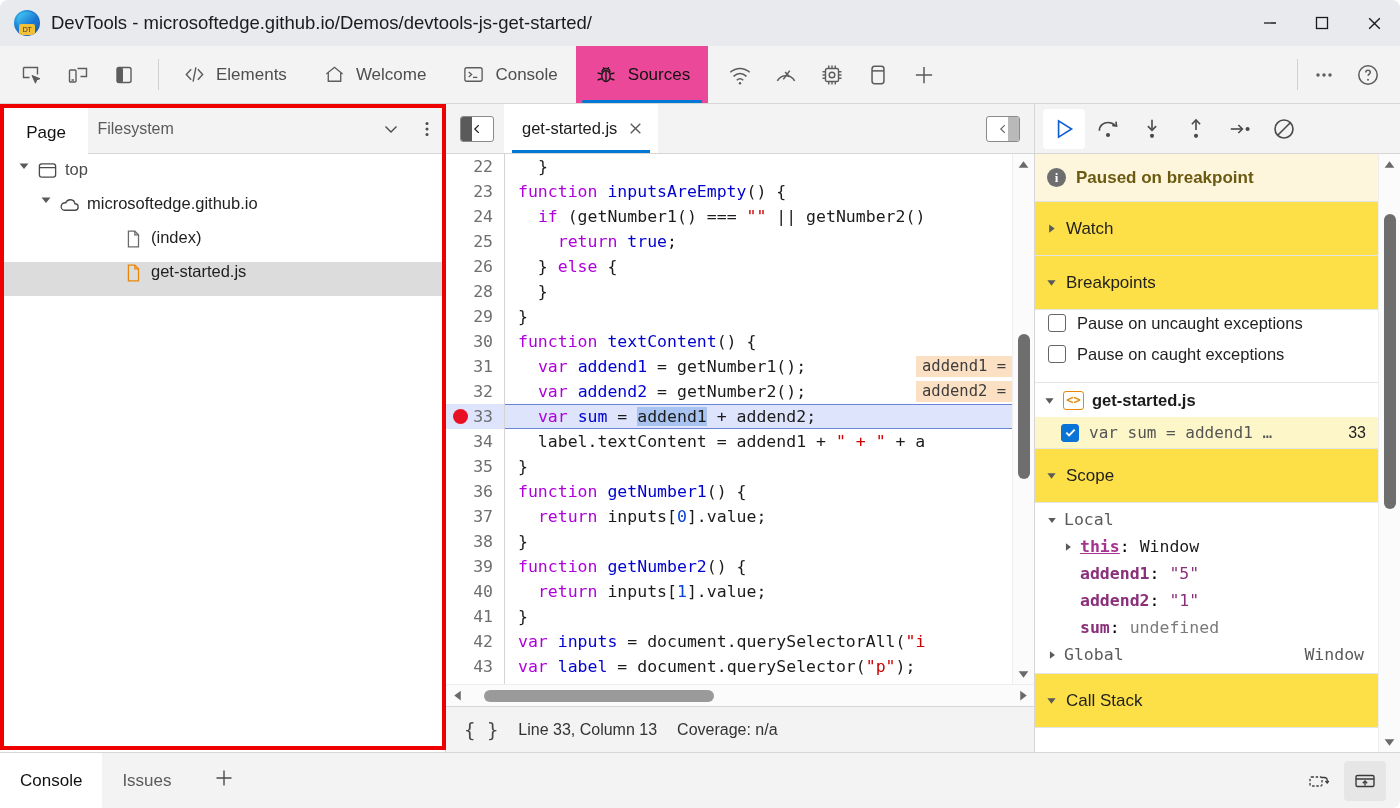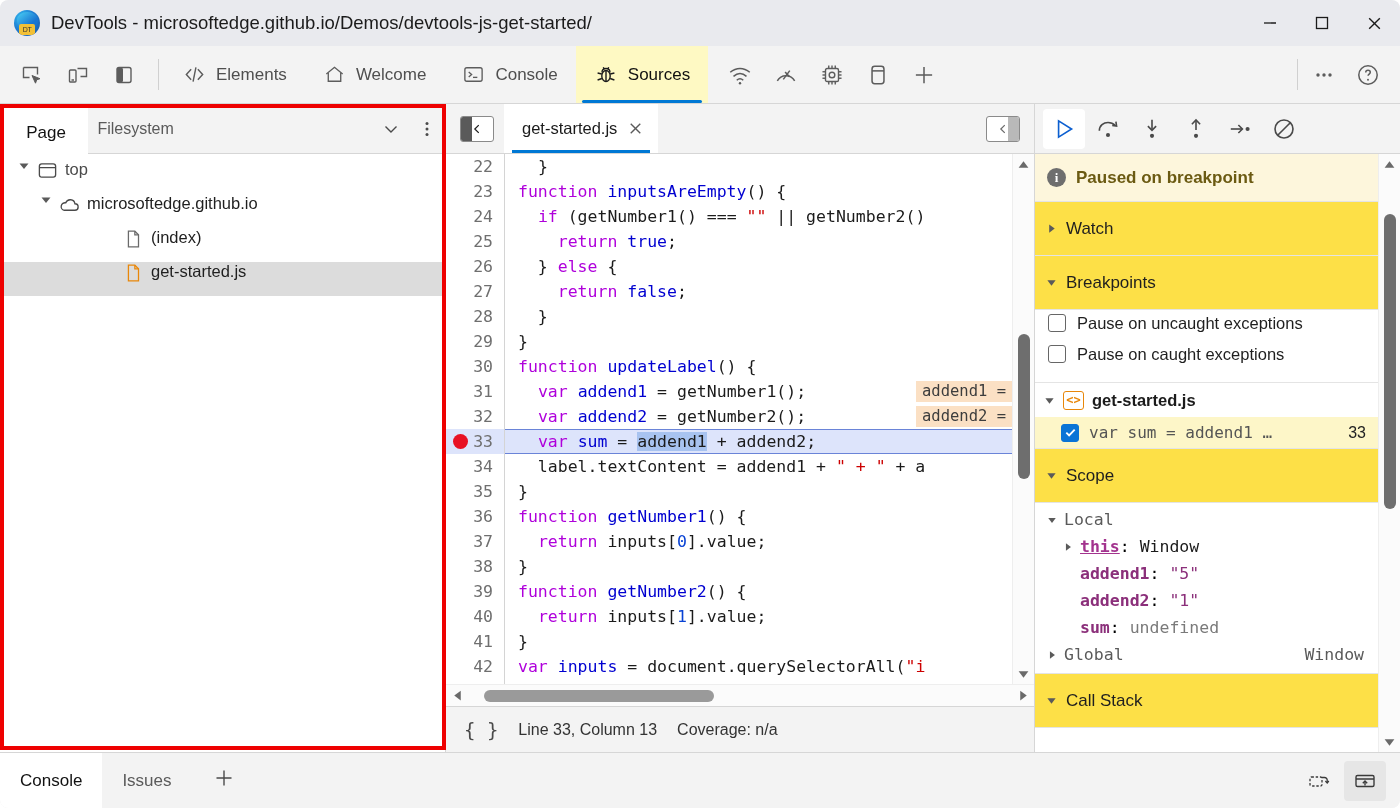--- a/index.html
+++ b/index.html
@@ -70,21 +70,21 @@
   }
   .vsep { width: 1px; background: #d0d0d0; margin: 13px 6px; flex: 0 0 1px; }
   .tabs { display: flex; align-items: stretch; }
   .tab {
     display: flex; align-items: center; gap: 10px;
     padding: 0 18px; position: relative;
     font-size: 17px; color: #4f4f4f; white-space: nowrap;
   }
   .tab .ticon { display:flex; align-items:center; color:#5c5c5c; }
   .tab.active {
-    background: #fef9c3; color: #111;
+    background: #ec4899; color: #111;
   }
   .tab.active .ticon { color: #1b1b1b; }
   .tab.active::after {
     content: ""; position: absolute; left: 6px; right: 6px; bottom: 0;
     height: 3px; background: #0078d4; border-radius: 2px;
   }
   .tabstrip-spacer { flex: 1 1 auto; }
   .right-group { display: flex; align-items: center; padding-right: 12px; gap: 4px; }
 
   
@@ -646,24 +646,23 @@
       </div>
 
       <div class="code-wrap">
         <div class="code-scroll" id="code-lines">
 
         <div class="code-line"><div class="gutter">22</div><div class="ctext"><span class="pl">  </span><span class="pl">}</span></div></div>
             <div class="code-line"><div class="gutter">23</div><div class="ctext"><span class="k">function </span><span class="fn">inputsAreEmpty</span><span class="pl">() {</span></div></div>
             <div class="code-line"><div class="gutter">24</div><div class="ctext"><span class="pl">  </span><span class="k">if</span><span class="pl"> (getNumber1() === </span><span class="str">""</span><span class="pl"> || getNumber2()</span></div></div>
             <div class="code-line"><div class="gutter">25</div><div class="ctext"><span class="pl">    </span><span class="k">return </span><span class="fn">true</span><span class="pl">;</span></div></div>
             <div class="code-line"><div class="gutter">26</div><div class="ctext"><span class="pl">  } </span><span class="k">else</span><span class="pl"> {</span></div></div>
-            <div class="code-line"><div class="gutter">27</div><div class="ctext"><span class="pl">    </span><span class="k">return </span><span class="fn">false</span><span class="pl">;</span></div></div>
             <div class="code-line"><div class="gutter">28</div><div class="ctext"><span class="pl">  }</span></div></div>
             <div class="code-line"><div class="gutter">29</div><div class="ctext"><span class="pl">}</span></div></div>
-            <div class="code-line"><div class="gutter">30</div><div class="ctext"><span class="k">function </span><span class="fn">updateLabel</span><span class="pl">() {</span></div></div>
+            <div class="code-line"><div class="gutter">30</div><div class="ctext"><span class="k">function </span><span class="fn">textContent</span><span class="pl">() {</span></div></div>
             <div class="code-line"><div class="gutter">31</div><div class="ctext"><span class="pl">  </span><span class="k">var </span><span class="fn">addend1</span><span class="pl"> = getNumber1();</span></div><div class="inline-val">addend1 =</div></div>
             <div class="code-line"><div class="gutter">32</div><div class="ctext"><span class="pl">  </span><span class="k">var </span><span class="fn">addend2</span><span class="pl"> = getNumber2();</span></div><div class="inline-val">addend2 =</div></div>
             <div class="code-line exec"><div class="gutter">33<span class="bp-dot"></span></div><div class="ctext"><span class="pl">  </span><span class="k">var </span><span class="fn">sum</span><span class="pl"> = </span><span class="pl sel">addend1</span><span class="pl"> + addend2;</span></div></div>
             <div class="code-line"><div class="gutter">34</div><div class="ctext"><span class="pl">  label.textContent = addend1 + </span><span class="str">" + "</span><span class="pl"> + a</span></div></div>
             <div class="code-line"><div class="gutter">35</div><div class="ctext"><span class="pl">}</span></div></div>
             <div class="code-line"><div class="gutter">36</div><div class="ctext"><span class="k">function </span><span class="fn">getNumber1</span><span class="pl">() {</span></div></div>
             <div class="code-line"><div class="gutter">37</div><div class="ctext"><span class="pl">  </span><span class="k">return </span><span class="pl">inputs[</span><span class="num">0</span><span class="pl">].value;</span></div></div>
             <div class="code-line"><div class="gutter">38</div><div class="ctext"><span class="pl">}</span></div></div>
             <div class="code-line"><div class="gutter">39</div><div class="ctext"><span class="k">function </span><span class="fn">getNumber2</span><span class="pl">() {</span></div></div>
             <div class="code-line"><div class="gutter">40</div><div class="ctext"><span class="pl">  </span><span class="k">return </span><span class="pl">inputs[</span><span class="num">1</span><span class="pl">].value;</span></div></div>

